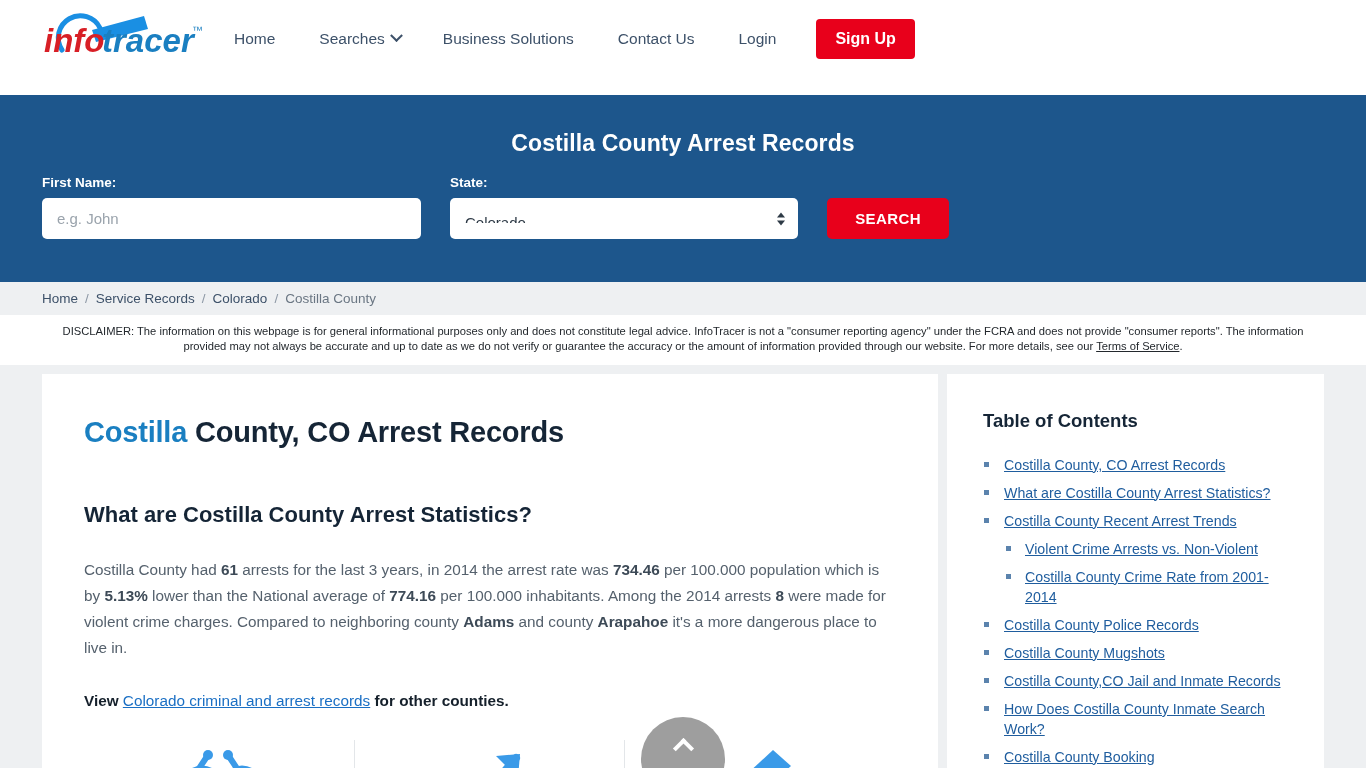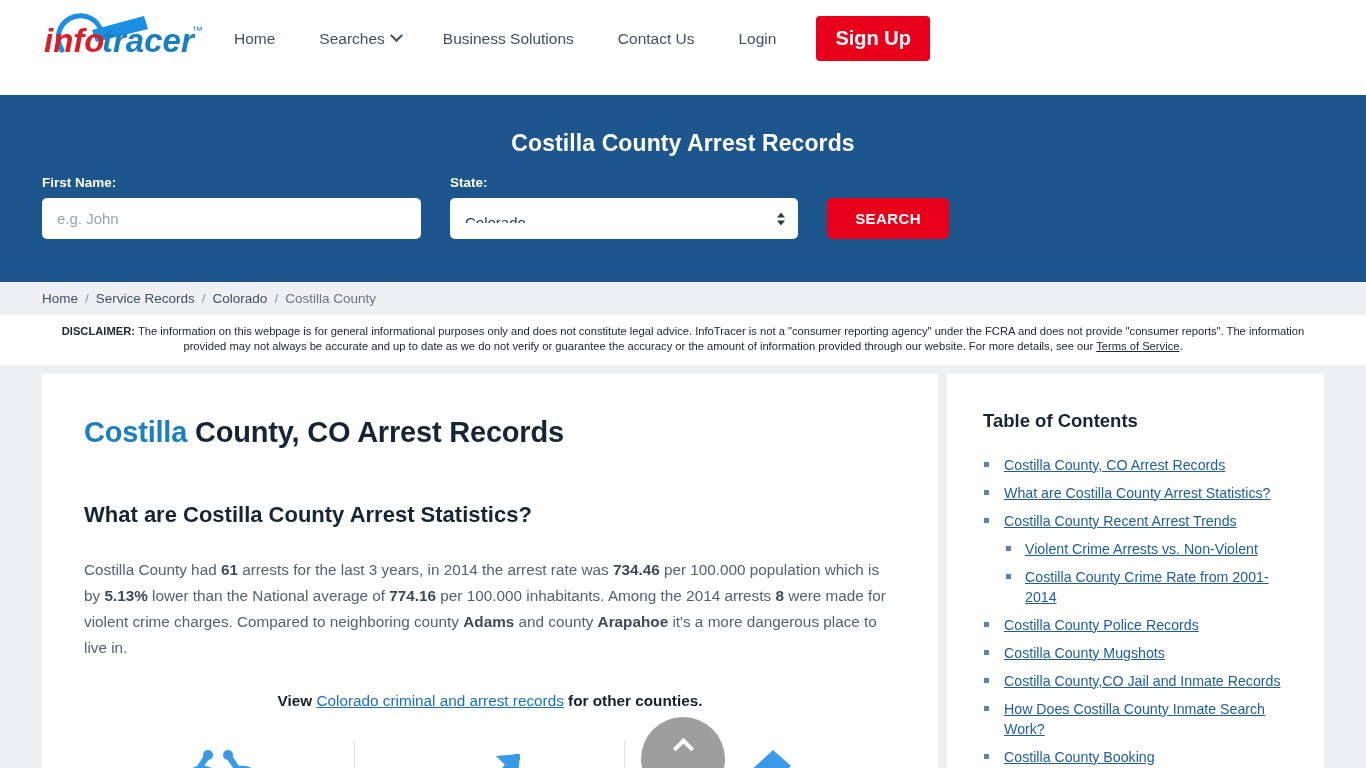--- a/index.html
+++ b/index.html
@@ -40,21 +40,21 @@
   .caret {
     display: inline-block;
     width: 9px; height: 9px;
     border-right: 2px solid #3d5169;
     border-bottom: 2px solid #3d5169;
     transform: rotate(45deg) translate(-2px,-2px);
   }
   .signup-btn {
     background: #e8001b;
     color: #ffffff;
-    font-size: 20px;
+    font-size: 16px;
     font-weight: bold;
     border: none;
     border-radius: 4px;
     padding: 11px 19px;
     margin-left: 18px;
     cursor: pointer;
     font-family: "Liberation Sans", sans-serif;
     white-space: nowrap;
   }
 
@@ -151,21 +151,21 @@
 
   
   .disclaimer {
     background: #ffffff;
     padding: 9px 44px 10px 44px;
     text-align: center;
     font-size: 11.2px;
     line-height: 15.3px;
     color: #23282d;
   }
-  .disclaimer b { font-weight: bold; }
+  .disclaimer b { font-weight: normal; }
   .disclaimer a { color: #23282d; text-decoration: underline; }
 
   
   .page-body {
     display: flex;
     gap: 9px;
     padding: 9px 42px 0 42px;
     align-items: flex-start;
   }
   .content-card {
@@ -203,21 +203,20 @@
     line-height: 26px;
     color: #55616d;
   }
   .stat-para b { color: #3d4a57; font-weight: bold; }
 
   .view-line {
     margin: 0 0 30px 0;
     font-size: 15.3px;
     font-weight: bold;
     color: #15202b;
-    text-align: center;
   }
   .view-line a { color: #1a6fc4; text-decoration: underline; font-weight: normal; }
 
   
   .icon-row {
     display: flex;
     align-items: flex-start;
     margin-top: 4px;
   }
   .icon-cell {

